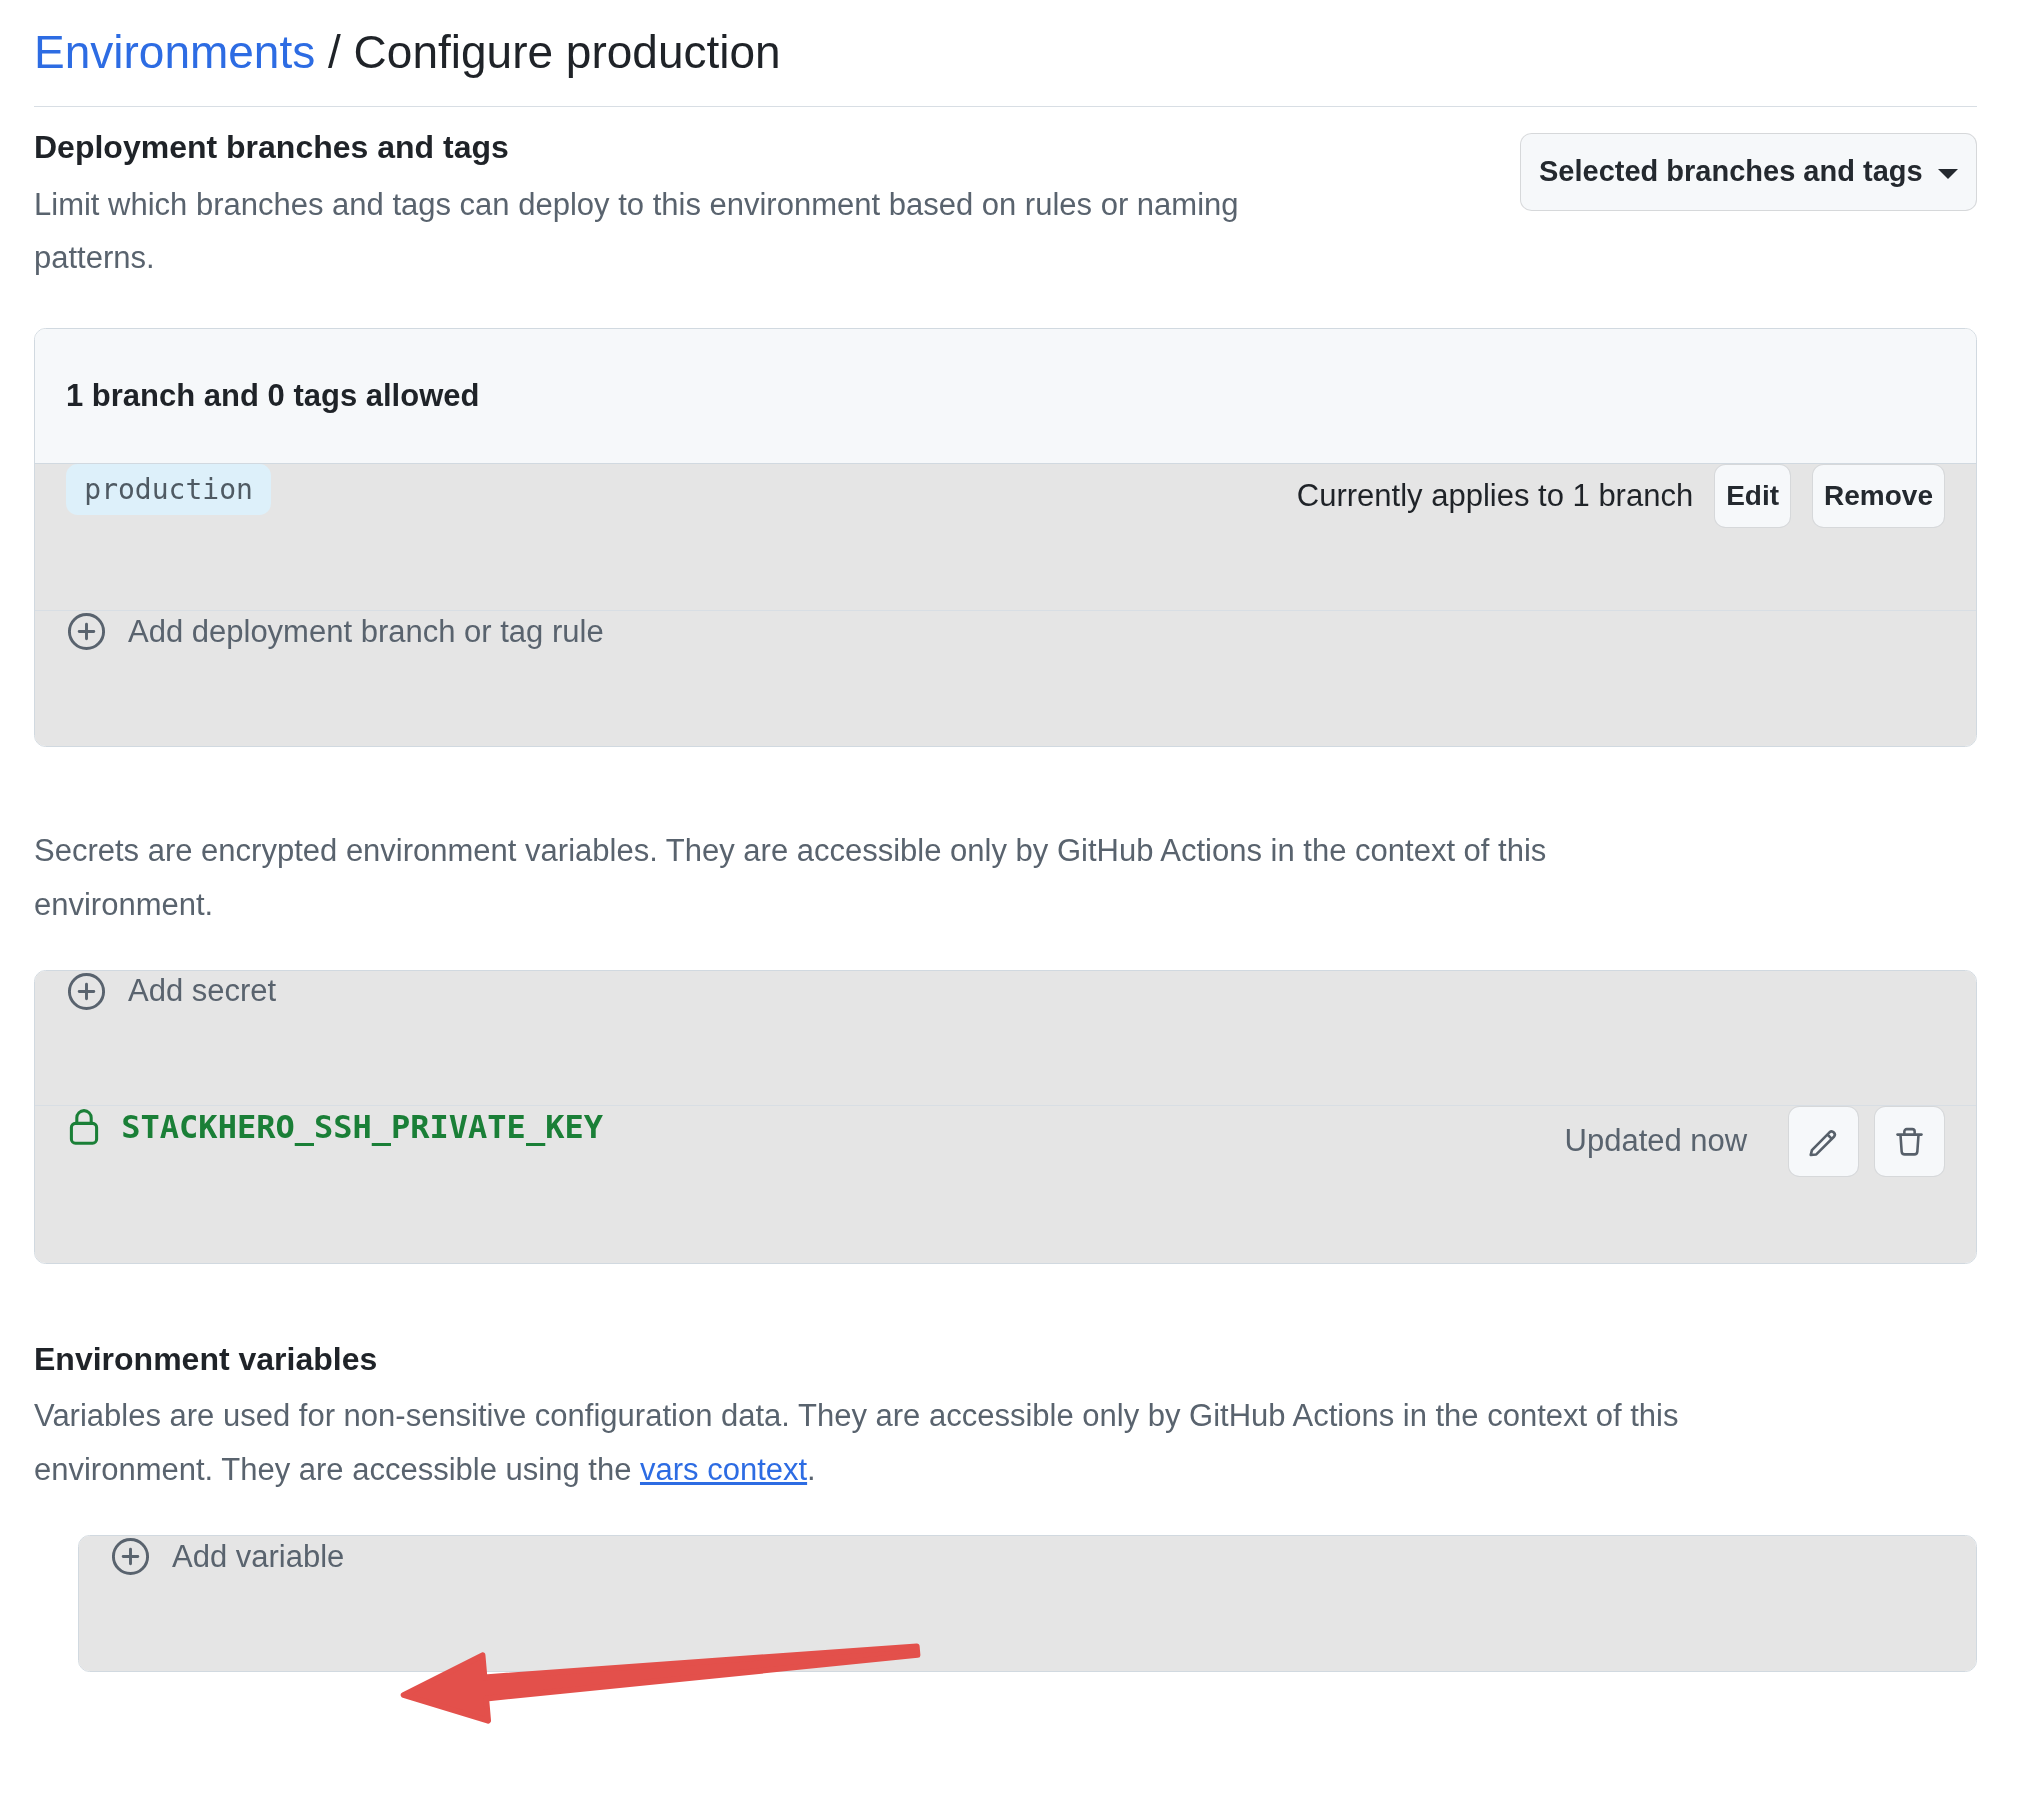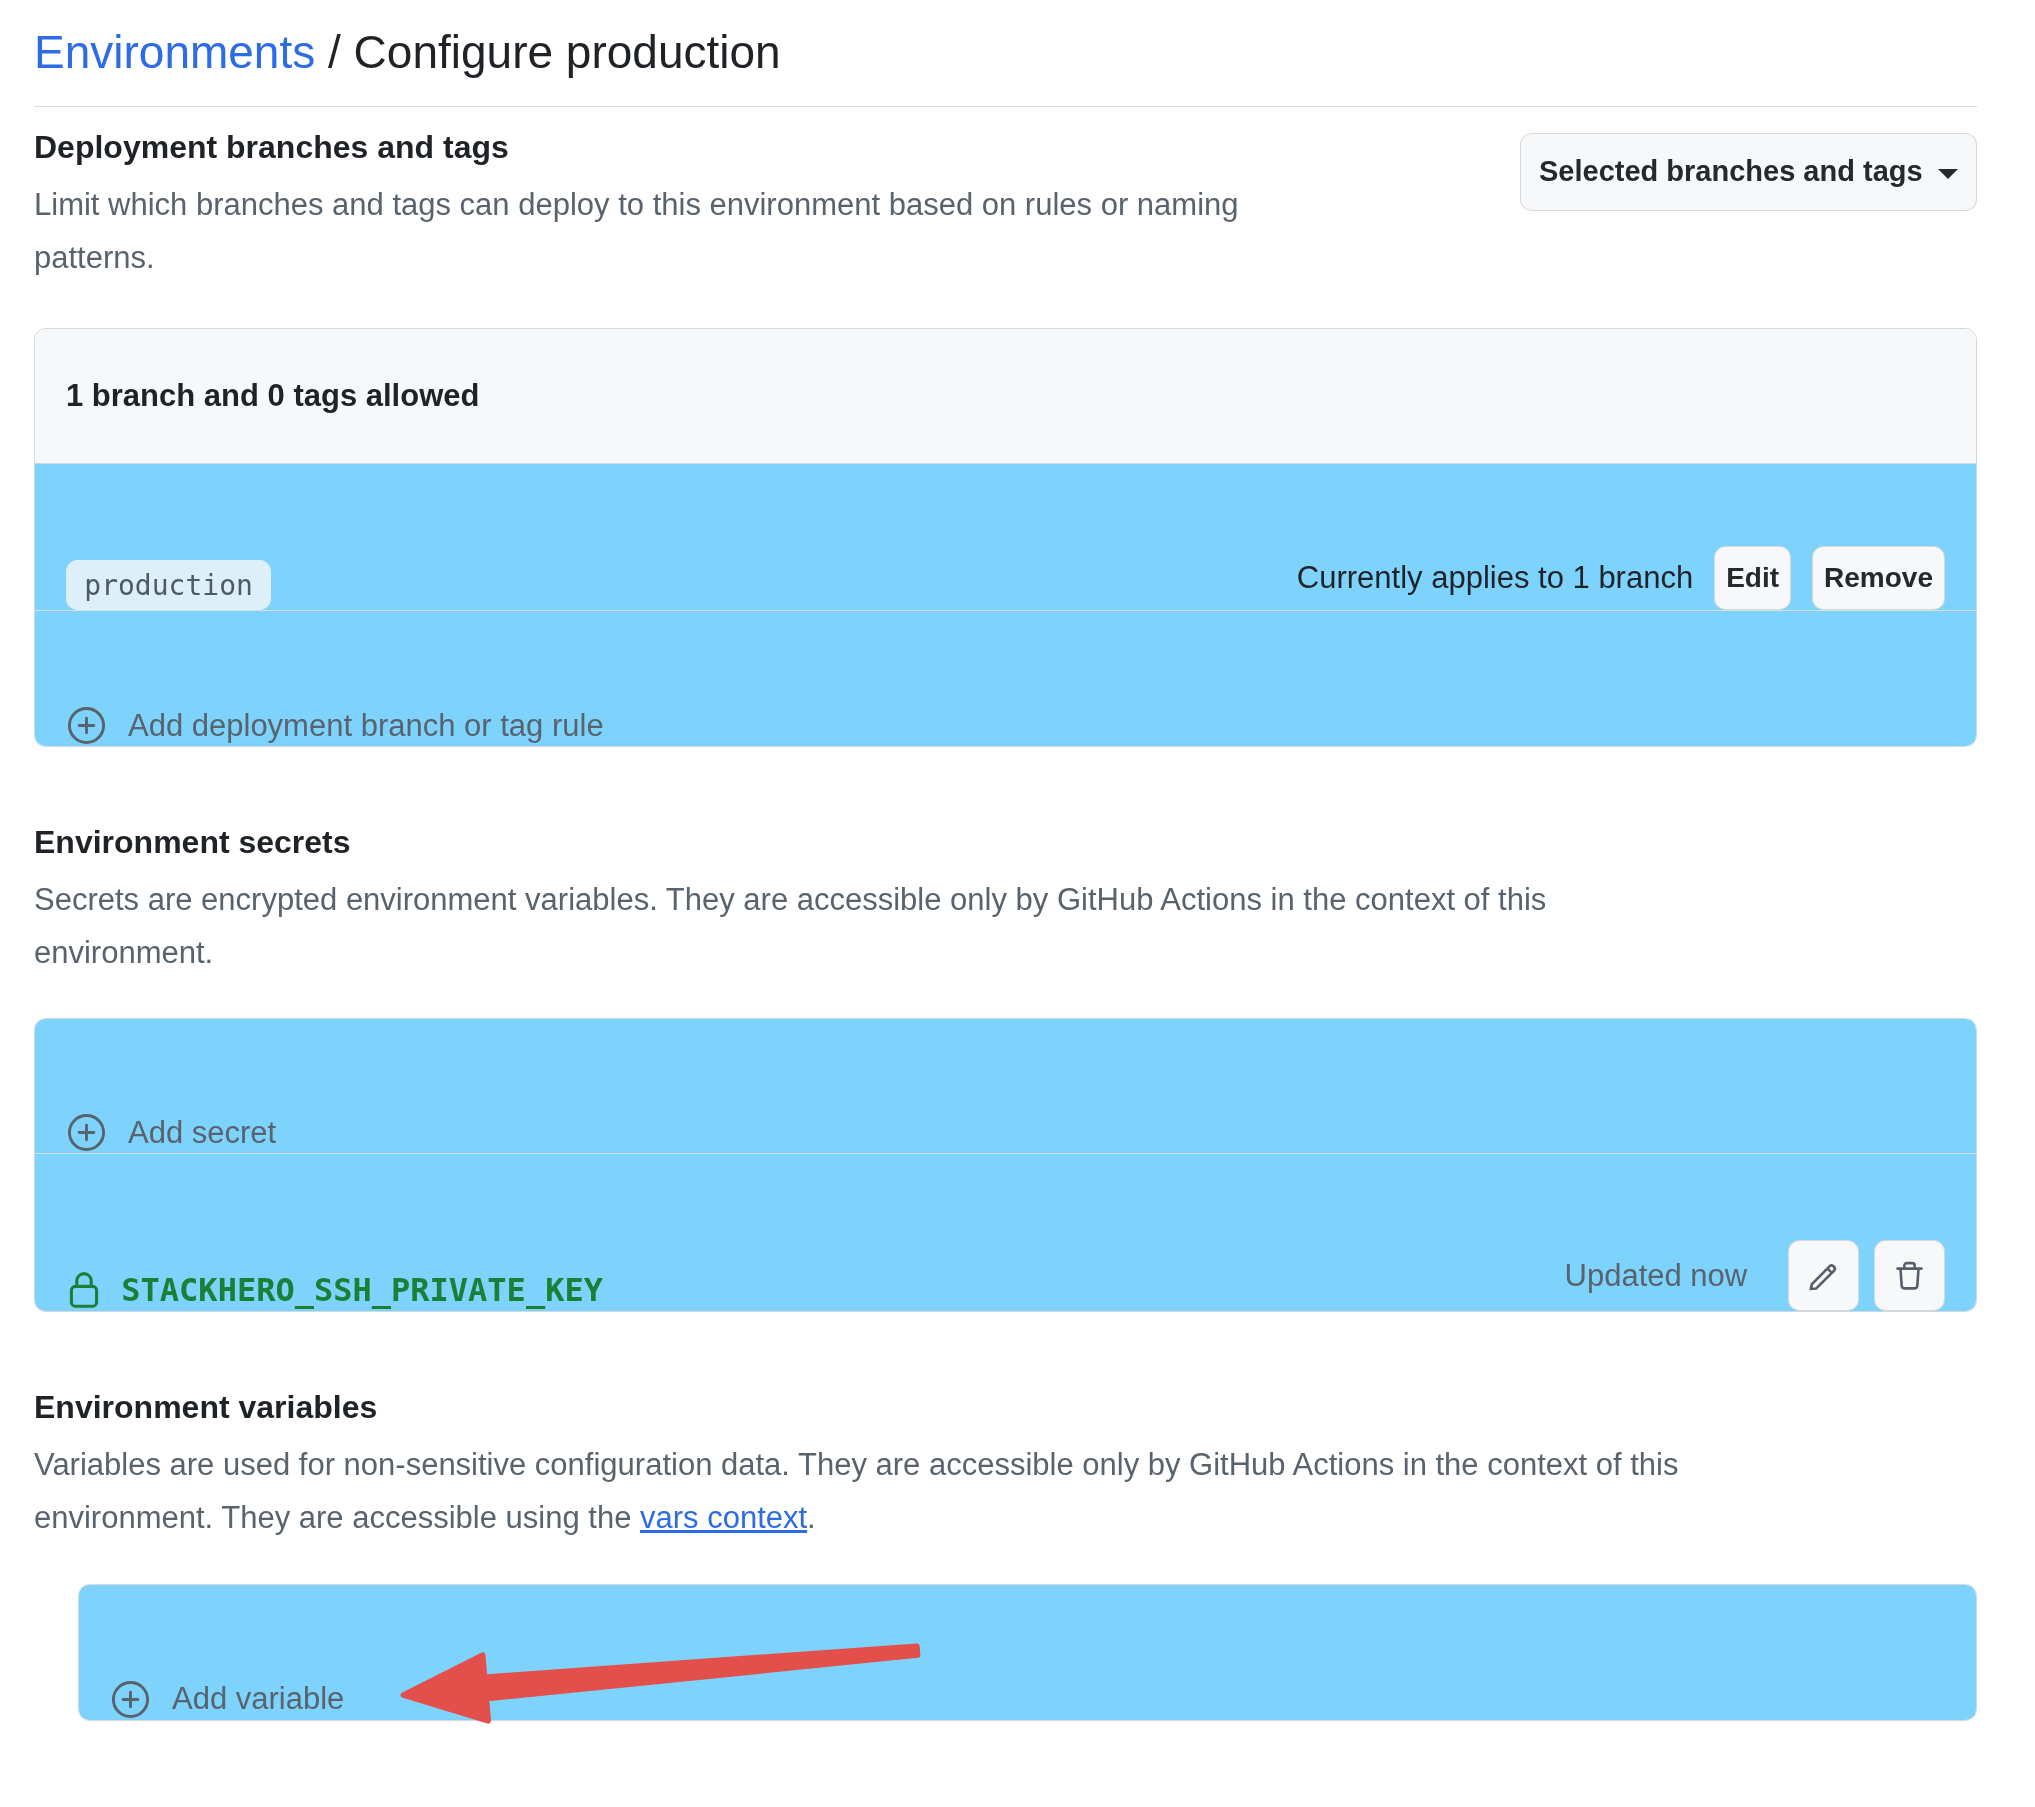--- a/index.html
+++ b/index.html
@@ -59,24 +59,24 @@
   }
   .box-header {
     background:#f6f8fa;
     border-bottom:1.9px solid #d1d9e0;
     height:135px;
     display:flex; align-items:center;
     padding:0 31px;
     font-size:31px; font-weight:700; color:#1f2328;
   }
   .row {
-    display:flex; align-items:flex-end;
+    display:flex; align-items:flex-start;
     padding:0 31px;
     border-bottom:1.9px solid #d8dee4;
-    background:#7dd3fc;
+    background:#e5e5e5;
   }
   .row:last-child { border-bottom:none; }
   .row-rule   { height:147px; }
   .row-secret { height:157px; }
   .row-add    { height:135px; }
 
   .branch-badge {
     font-family:"DejaVu Sans Mono", monospace;
     font-size:28px;
     color:#4f5a63;
@@ -153,21 +153,20 @@
               <path d="M21 13.5v15M13.5 21h15" stroke="#59636e" stroke-width="3" stroke-linecap="round" fill="none"></path>
             </svg>
           </span>
           <span>Add deployment branch or tag rule</span>
         </button>
       </div>
     </div>
   </div>
 
   <div class="section" style="margin-top:77px;">
-    <h2 class="sec-heading">Environment secrets</h2>
     <p class="sec-desc desc-secrets">Secrets are encrypted environment variables. They are accessible only by GitHub Actions in the context of this environment.</p>
 
     <div class="box" style="margin-top:39px;">
       <div class="row row-add">
         <button class="add-btn">
           <span class="icon">
             <svg viewBox="0 0 42 42" width="41" height="41">
               <circle cx="21" cy="21" r="17.5" fill="none" stroke="#59636e" stroke-width="3"></circle>
               <path d="M21 13.5v15M13.5 21h15" stroke="#59636e" stroke-width="3" stroke-linecap="round" fill="none"></path>
             </svg>

